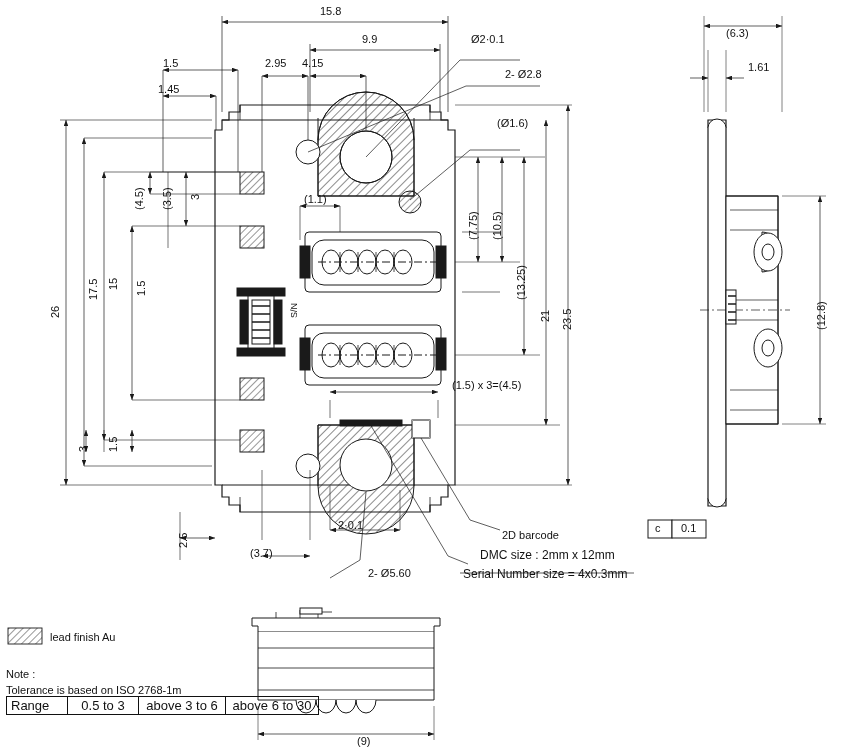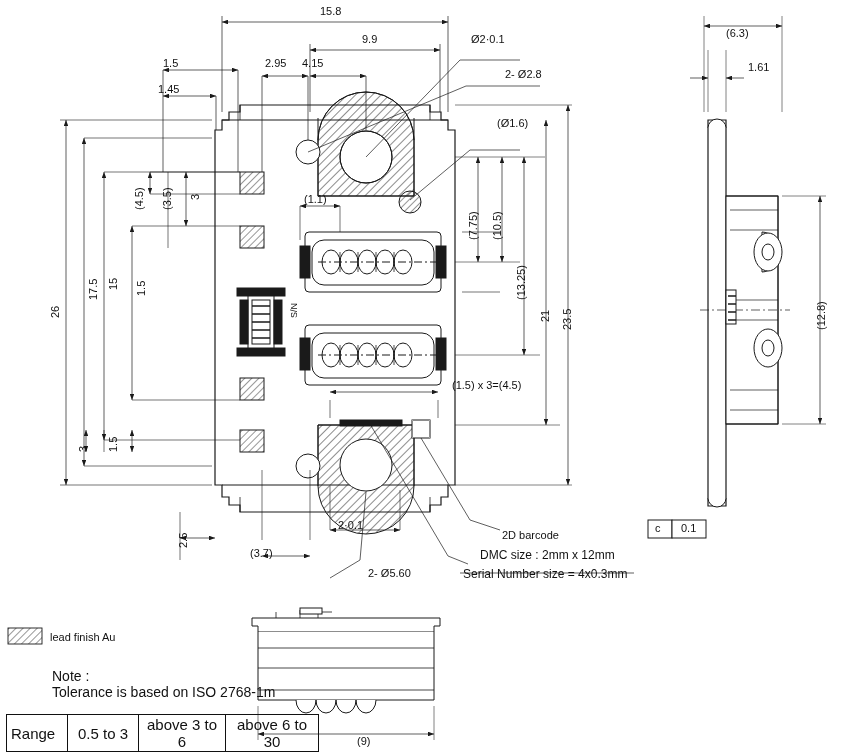--- a/index.html
+++ b/index.html
@@ -3,24 +3,24 @@
 <meta charset="utf-8">
 <style>
   html,body{margin:0;padding:0;background:#ffffff;}
   body{width:850px;height:756px;position:relative;font-family:"Liberation Sans",sans-serif;color:#111;overflow:hidden;}
   #sheet{position:absolute;left:0;top:0;width:776px;height:756px;}
   .lbl{position:absolute;font-size:11px;color:#111;white-space:nowrap;line-height:1;}
   .lbl.sm{font-size:12px;}
   .lbl.xs{font-size:9px;}
   .vert{transform-origin:left top;}
   svg{position:absolute;left:0;top:0;}
-  table.tol{position:absolute;left:6px;top:714px;border-collapse:collapse;font-size:15px;}
+  table.tol{position:absolute;left:6px;top:696px;border-collapse:collapse;font-size:13px;}
   table.tol td{border:1px solid #111;padding:1px 4px;text-align:center;height:13px;}
   table.tol td.first{text-align:left;width:52px;}
-  .note{position:absolute;font-size:14px;line-height:1.25;white-space:pre;margin-left:46px;}
+  .note{position:absolute;font-size:11px;line-height:1.25;white-space:pre;}
 </style>
 </head>
 <body>
 
 <div id="sheet">
 
 <svg width="850" height="756" viewBox="0 0 850 756">
   <defs>
     <pattern id="hatch" width="6" height="6" patternUnits="userSpaceOnUse" patternTransform="rotate(45)">
       <line x1="0" y1="0" x2="0" y2="6" stroke="#1a1a1a" stroke-width="1"></line>

